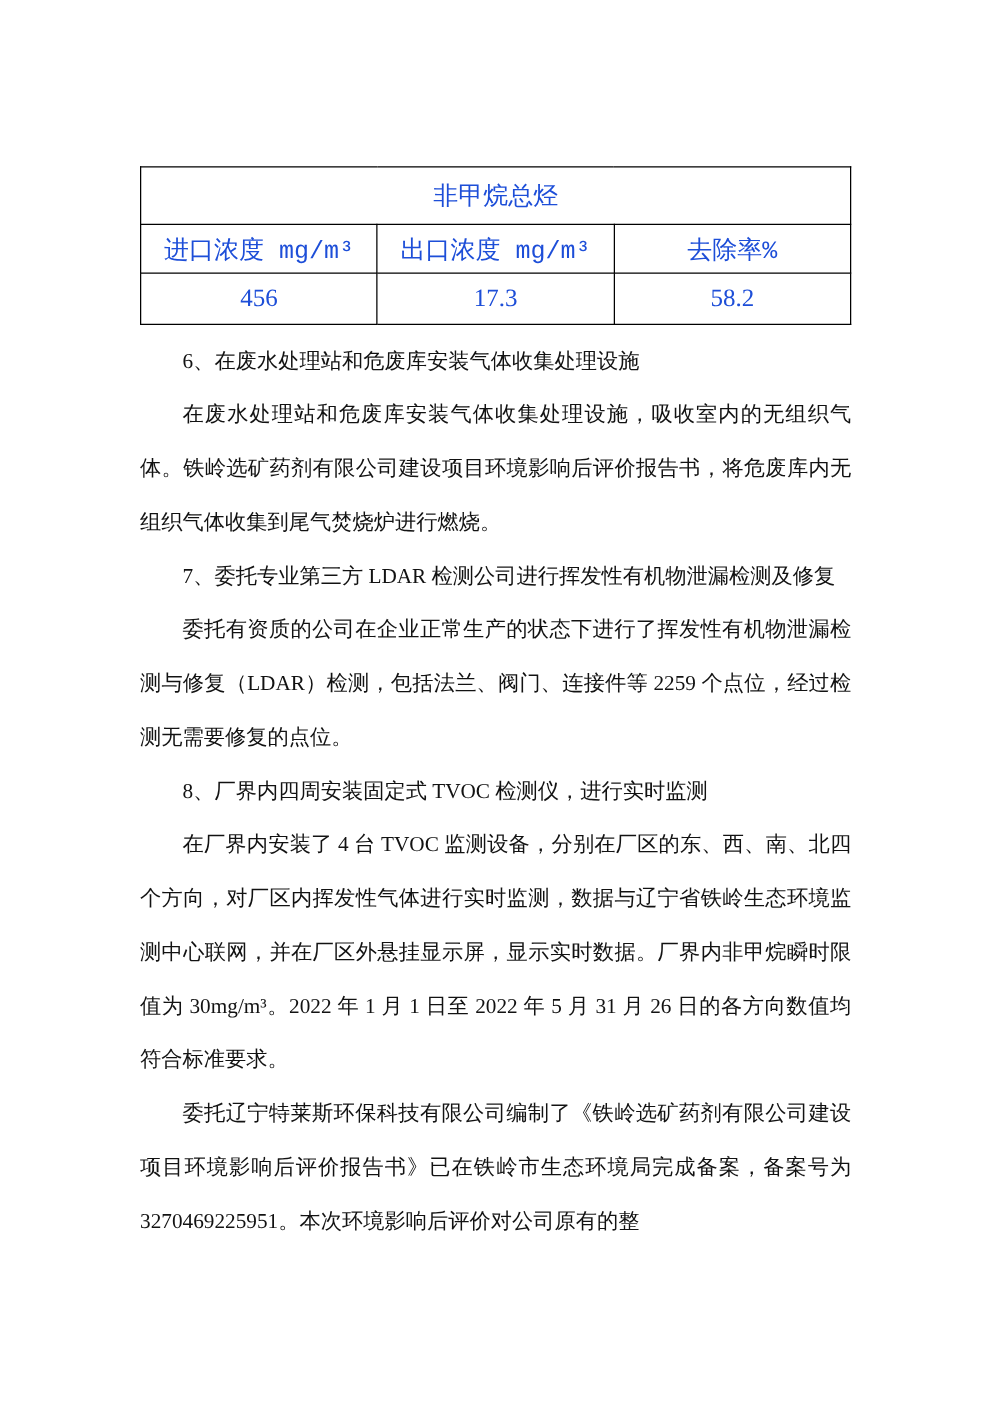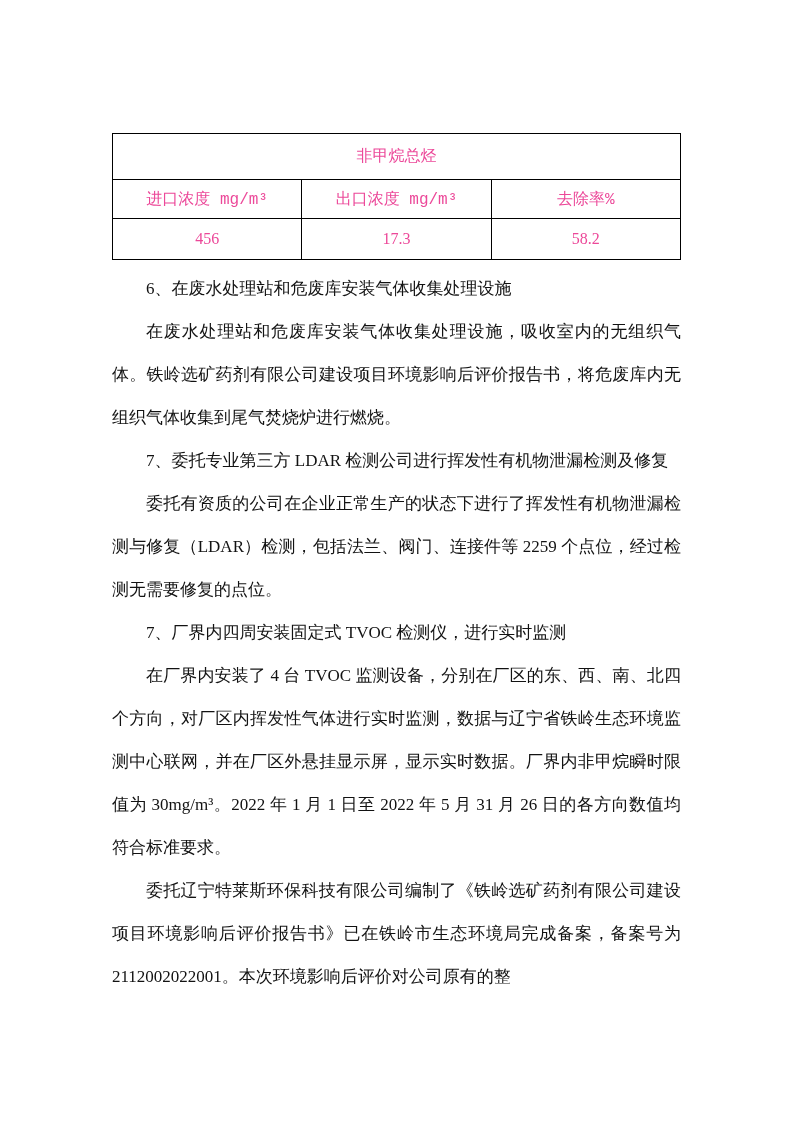--- a/index.html
+++ b/index.html
@@ -25,22 +25,22 @@
   table.data-table {
     width: 100%;
     border-collapse: collapse;
     table-layout: fixed;
     border: 1.5px solid #000;
   }
   table.data-table td {
     border: 1px solid #000;
     text-align: center;
     vertical-align: middle;
-    font-size: 16px;
-    color: #ec4899;
+    font-size: 20px;
+    color: #1d4ed8;
     padding: 0;
   }
   tr.row-title td   { height: 45px; }
   tr.row-header td  { height: 38px; font-family: Liberation Mono, monospace; }
   tr.row-values td  { height: 40px; }
 
   .bodytext {
     margin-top: 7px;
     font-size: 17px;
     line-height: 43px;
@@ -81,23 +81,23 @@
         <p>6、在废水处理站和危废库安装气体收集处理设施</p>
         <p>在废水处理站和危废库安装气体收集处理设施，吸收室内的无组织气体。铁岭选矿药剂有限公司建设项目环境影响后评价报告书，将危废库内无组织气体收集到尾气焚烧炉进行燃烧。</p>
       </section>
 
       <section>
         <p>7、委托专业第三方 LDAR 检测公司进行挥发性有机物泄漏检测及修复</p>
         <p>委托有资质的公司在企业正常生产的状态下进行了挥发性有机物泄漏检测与修复（LDAR）检测，包括法兰、阀门、连接件等 2259 个点位，经过检测无需要修复的点位。</p>
       </section>
 
       <section>
-        <p>7、厂界内四周安装固定式 TVOC 检测仪，进行实时监测</p>
+        <p>8、厂界内四周安装固定式 TVOC 检测仪，进行实时监测</p>
         <p>在厂界内安装了 4 台 TVOC 监测设备，分别在厂区的东、西、南、北四个方向，对厂区内挥发性气体进行实时监测，数据与辽宁省铁岭生态环境监测中心联网，并在厂区外悬挂显示屏，显示实时数据。厂界内非甲烷瞬时限值为 30mg/m³。2022 年 1 月 1 日至 2022 年 5 月 31 月 26 日的各方向数值均符合标准要求。</p>
       </section>
 
       <section>
-        <p>委托辽宁特莱斯环保科技有限公司编制了《铁岭选矿药剂有限公司建设项目环境影响后评价报告书》已在铁岭市生态环境局完成备案，备案号为 2112002022001。本次环境影响后评价对公司原有的整</p>
+        <p>委托辽宁特莱斯环保科技有限公司编制了《铁岭选矿药剂有限公司建设项目环境影响后评价报告书》已在铁岭市生态环境局完成备案，备案号为 3270469225951。本次环境影响后评价对公司原有的整</p>
       </section>
 
     </div>
   </div>
 </div>
 
 </body></html>

